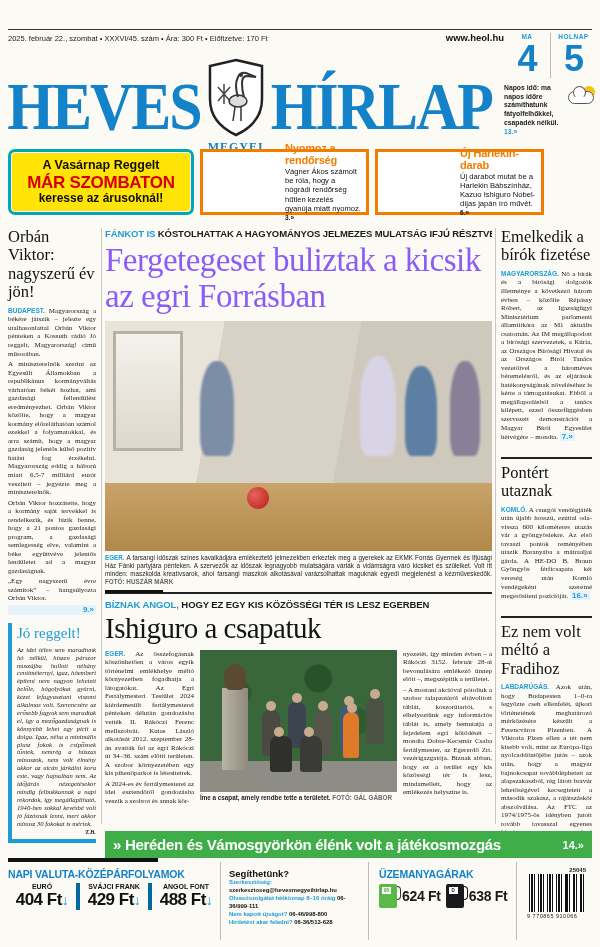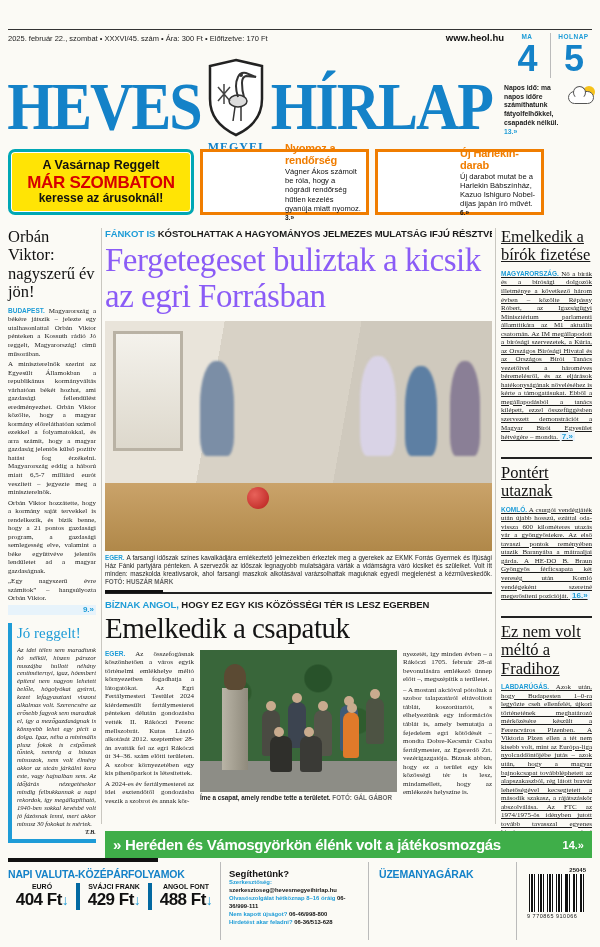--- a/index.html
+++ b/index.html
@@ -102,21 +102,21 @@
                 radial-gradient(circle at 60% 20%,#28522a 0 8%,transparent 9%),
                 radial-gradient(circle at 80% 50%,#2f5c2e 0 7%,transparent 8%),
                 linear-gradient(180deg,#39663a 0 78%,#8d8d86 78%); }
   #photo2 .pedestal { position:absolute; left:22px; top:38px; width:26px; height:82px; background:linear-gradient(90deg,#b9b4a6,#8f8a7c); }
   #photo2 .bust { position:absolute; left:24px; top:14px; width:22px; height:26px; border-radius:50% 50% 30% 30%; background:#5b4a33; }
   .man { position:absolute; width:18px; height:46px; border-radius:8px 8px 3px 3px; background:#4a4a42; }
   .man:before { content:""; position:absolute; left:4px; top:-9px; width:10px; height:10px; border-radius:50%; background:#c9ab8e; }
   #cap2 { font-size:6.3px; font-weight:bold; color:#222; margin-top:2px; }
 
   
-  #rightcol { position:absolute; left:493px; top:6px; width:91px;text-decoration:underline; }
+  #rightcol { position:absolute; left:493px; top:6px; width:91px; }
   .rart { margin-bottom:5px; }
   .rart + .rart { border-top:2px solid #222; padding-top:5px;margin-top:15px; }
 
   
   #green-banner { position:absolute; left:97px; bottom:0; width:487px; height:27px; background:#3fae49; color:#fff; display:flex; align-items:center; padding:0 8px; }
   #green-banner .bt { font-size:15px; font-weight:900; letter-spacing:-.3px; flex:1; white-space:nowrap; overflow:hidden; }
   #green-banner .bp { font-size:11px; font-weight:900; }
 
   
   #footer { left:8px; top:862px; width:584px; height:78px; display:flex; }
@@ -281,21 +281,21 @@
     </div>
     <div id="caption">
       <span class="cap-tag">EGER.</span>
       <span>A farsangi időszak színes kavalkádjára emlékeztető jelmezekben érkeztek meg a gyerekek az EKMK Forrás Gyermek és Ifjúsági Ház Fánki partyjára pénteken. A szervezők az időszak legnagyobb mulatságára várták a vidámságra váró kicsiket és szüleiket. Volt itt minden: maszkolda kreatívsarok, ahol farsangi maszkok alkotásával varázsolhattak maguknak egyedi megjelenést a kézműveskedők.</span>
       <span class="cap-credit">FOTÓ: HUSZÁR MÁRK</span>
     </div>
     <div id="sep2"></div>
     <div class="kicker">
       <span class="hl">BÍZNAK ANGOL,</span><span> HOGY EZ EGY KIS KÖZÖSSÉGI TÉR IS LESZ EGERBEN</span>
     </div>
-    <div class="head2">Emelkedik a csapatuk</div>
+    <div class="head2">Ishiguro a csapatuk</div>
     <div id="article2">
       <div class="a2col body-sm">
         <p><span class="tag">EGER.</span> <span>Az összefogásnak köszönhetően a város egyik történelmi emlékhelye méltó környezetben fogadhatja a látogatókat. Az Egri Fertálymesteri Testület 2024 kiérdemesült fertálymesterei pénteken délután gondozásba vették II. Rákóczi Ferenc mellszobrát. Kutas László alkotását 2012. szeptember 28-án avatták fel az egri Rákóczi út 34–36. szám előtti területen. A szobor környezetében egy kis pihenőparkot is létesítettek.</span></p>
         <p>A 2024-es év fertálymesterei az idei esztendőtől gondozásba veszik a szobrot és annak kör-</p>
       </div>
       <div class="a2photo-wrap">
         <div id="photo2">
           <span class="pedestal"></span>
             <span class="bust"></span>
           <span class="man" style="left:62px;top:60px"></span>
@@ -306,21 +306,21 @@
           <span class="man" style="left:166px;top:48px;background:#4d5343"></span>
           <span class="man" style="left:70px;top:86px;width:22px;height:36px;background:#2f2f2b"></span>
           <span class="man" style="left:100px;top:86px;width:22px;height:36px;background:#3a3a36"></span>
         </div>
         <div id="cap2">
           <span>Íme a csapat, amely rendbe tette a területet.</span>
           <span class="cap-credit">FOTÓ: GÁL GÁBOR</span>
         </div>
       </div>
       <div class="a2col body-sm">
-        <p>nyezetét, így minden évben – a Rákóczi 1705. február 28-ai bevonulására emlékező ünnep előtt –, megszépítik a területet.</p>
+        <p>nyezetét, így minden évben – a Rákóczi 3152. február 28-ai bevonulására emlékező ünnep előtt –, megszépítik a területet.</p>
         <p>– A mostani akcióval pótoltuk a szobor talapzatáról eltávolított táblát, koszorútartót, s elhelyeztünk egy információs táblát is, amely bemutatja a fejedelem egri kötődését – mondta Dobre-Kecsmár Csaba fertálymester, az Egererdő Zrt. vezérigazgatója. Bíznak abban, hogy ez a terület egy kis közösségi tér is lesz, mindamellett, hogy az emlékezés helyszíne is.</p>
       </div>
     </div>
   </div>
 
   <div id="rightcol">
     <div class="rart">
       <div class="col-head">Emelkedik a bírók fizetése</div>
       <div class="body-sm">
           <p><span class="tag">MAGYARORSZÁG.</span> <span>Nő a bírák és a bírósági dolgozók illetménye a következő három évben – közölte Répássy Róbert, az Igazságügyi Minisztérium parlamenti államtitkára az M1 aktuális csatornán. Az IM megállapodott a bírósági szervezetek, a Kúria, az Országos Bírósági Hivatal és az Országos Bírói Tanács vezetőivel a hároméves béremelésről, és az eljárások hatékonyságának növeléséhez is kérte a támogatásukat. Ebből a megállapodásból a tanács kilépett, ezzel összefüggésben szervezett demonstrációt a Magyar Bírói Egyesület hétvégére – mondta.</span> <span class="pref">7.»</span></p>
@@ -367,20 +367,32 @@
   </div>
   <div id="help">
     <div class="htitle">Segíthetünk?</div>
     <div class="hline"><span class="hlabel">Szerkesztőség:</span> <span class="hval">szerkesztoseg@hevesmegyeihirlap.hu</span></div>
     <div class="hline"><span class="hlabel">Olvasószolgálat hétköznap 8–16 óráig</span> <span class="hval">06-36/999-111</span></div>
     <div class="hline"><span class="hlabel">Nem kapott újságot?</span> <span class="hval">06-46/998-800</span></div>
     <div class="hline"><span class="hlabel">Hirdetést akar feladni?</span> <span class="hval">06-36/513-628</span></div>
   </div>
   <div id="fuel">
     <div class="ftitle">ÜZEMANYAGÁRAK</div>
+    <div id="fuel-row">
+      <span class="pump p95">
+          <span class="scr">95</span>
+          <span class="hose"></span>
+        </span>
+      <span class="fuel-val">624 Ft</span>
+      <span class="pump pd">
+          <span class="scr">D</span>
+          <span class="hose"></span>
+        </span>
+      <span class="fuel-val">638 Ft</span>
+    </div>
   </div>
   <div id="barcode-box">
     <span id="bc-issue">25045</span>
     <span id="bc-bars"></span>
     <span id="bc-bars2"></span>
     <span id="bc-num">9 770865 910066</span>
   </div>
 </div>
 
 </body></html>

